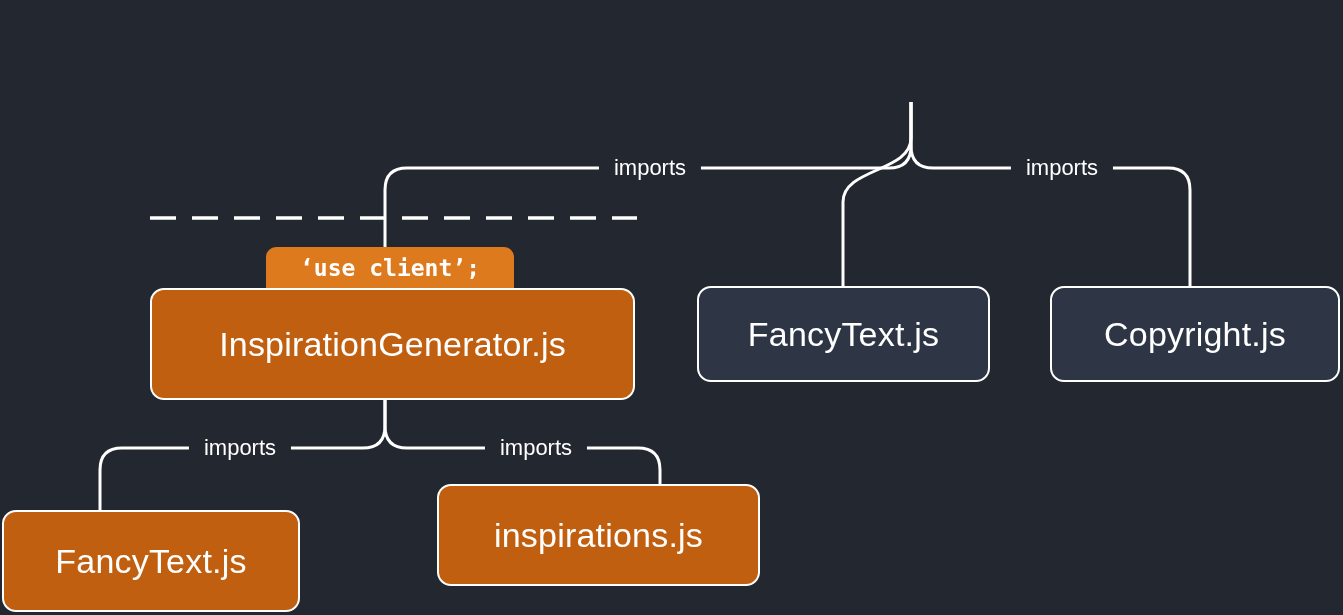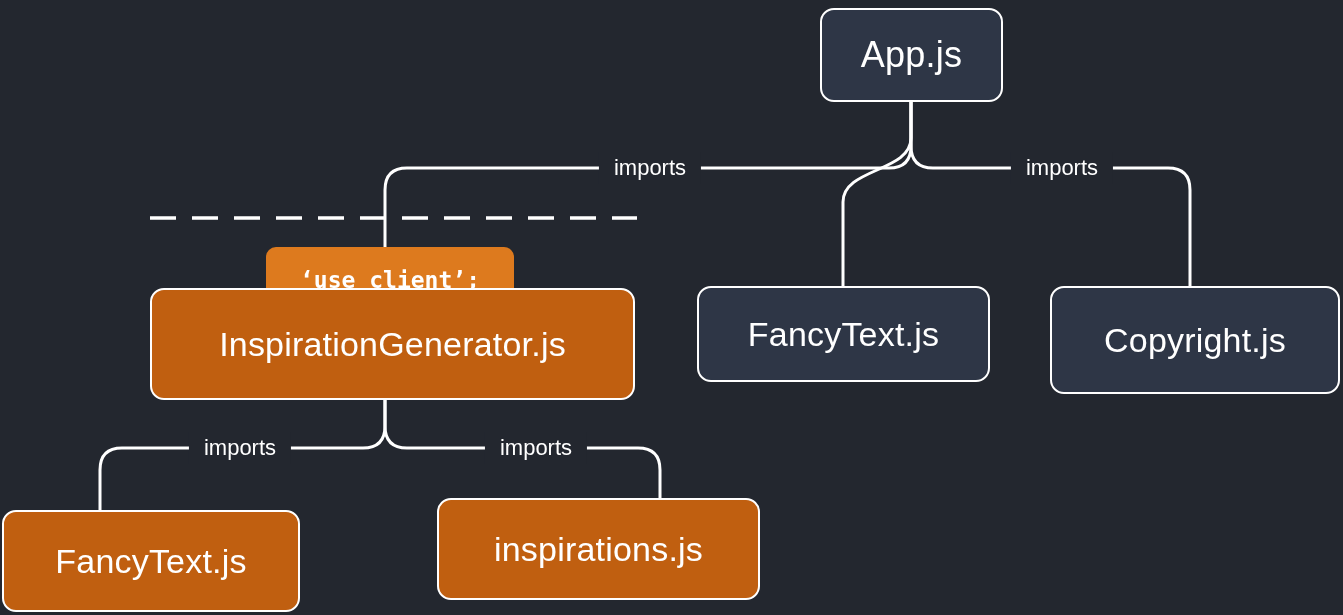--- a/index.html
+++ b/index.html
@@ -35,44 +35,44 @@
     z-index:3;
   }
   .node.server{background:var(--server-fill);}
   .node.client{background:var(--client-fill);}
   .badge{
     position:absolute;
     left:266px;top:247px;width:248px;height:52px;
     background:var(--badge-fill);
     border-radius:10px;
     display:flex;justify-content:center;align-items:flex-start;
-    padding-top:20px;
+    padding-top:8px;
     color:var(--text);
     font-family:"DejaVu Sans Mono", monospace;
     font-weight:bold;
     font-size:23px;
     z-index:2;
   }
   .edge-label{
     position:absolute;
     transform:translate(-50%,-50%);
     background:var(--bg);
     padding:3px 15px;
     color:var(--text);
     font-size:22px;
     font-weight:500;
     z-index:4;
     white-space:nowrap;
   }
   #app-box{left:820px;top:8px;width:183px;height:94px;font-size:36px;}
   #ig-box{left:150px;top:288px;width:485px;height:112px;}
   #fancytext-server-box{left:697px;top:286px;width:293px;height:96px;}
-  #copyright-box{left:1050px;top:286px;width:290px;height:108px;}
+  #copyright-box{left:1050px;top:286px;width:290px;height:96px;}
   #fancytext-client-box{left:2px;top:510px;width:298px;height:102px;}
-  #inspirations-box{left:437px;top:498px;width:323px;height:102px;}
+  #inspirations-box{left:437px;top:484px;width:323px;height:102px;}
   #edge-label-app-ig{left:650px;top:168px;}
   #edge-label-app-copyright{left:1062px;top:168px;}
   #edge-label-ig-fancytext{left:240px;top:448px;}
   #edge-label-ig-inspirations{left:536px;top:448px;}
 </style>
 </head>
 <body>
 
 <div class="stage">
 
@@ -85,21 +85,20 @@
     <path d="M150 218 H637" stroke="#FFFFFF" stroke-width="3.5" stroke-dasharray="26 16"></path>
   </svg>
 
   <div class="edge-label" id="edge-label-app-ig">imports</div>
   <div class="edge-label" id="edge-label-app-copyright">imports</div>
   <div class="edge-label" id="edge-label-ig-fancytext">imports</div>
   <div class="edge-label" id="edge-label-ig-inspirations">imports</div>
 
   <div class="badge" id="use-client-badge">‘use client’;</div>
 
-  <div class="node server" id="app-box">App.js</div>
 
   <div class="node client" id="ig-box">InspirationGenerator.js</div>
 
   <div class="node server" id="fancytext-server-box">FancyText.js</div>
 
   <div class="node server" id="copyright-box">Copyright.js</div>
 
   <div class="node client" id="fancytext-client-box">FancyText.js</div>
 
   <div class="node client" id="inspirations-box">inspirations.js</div>

